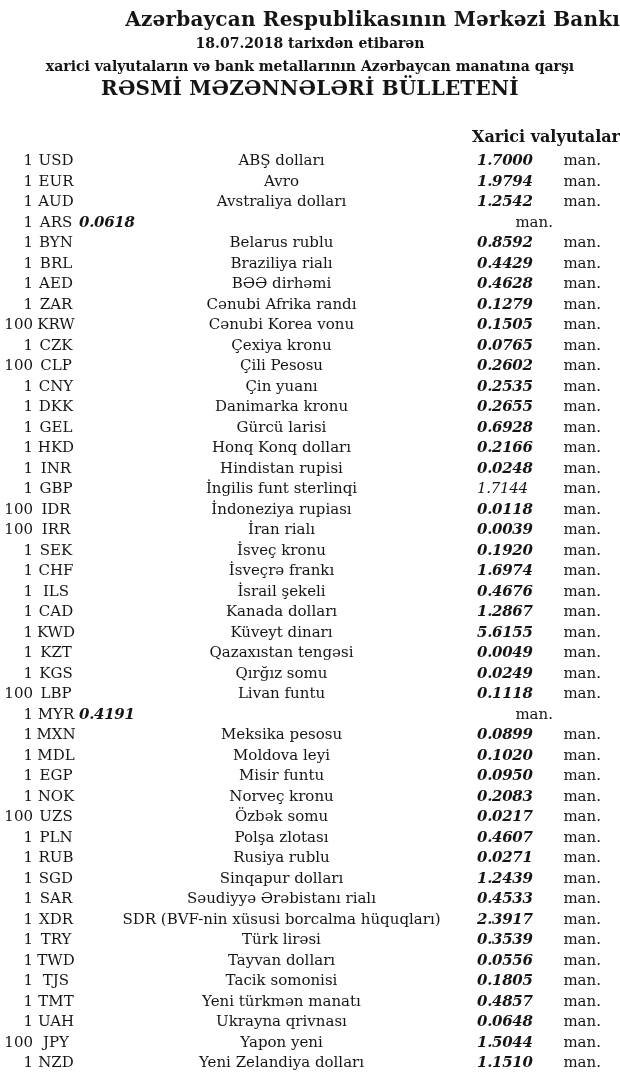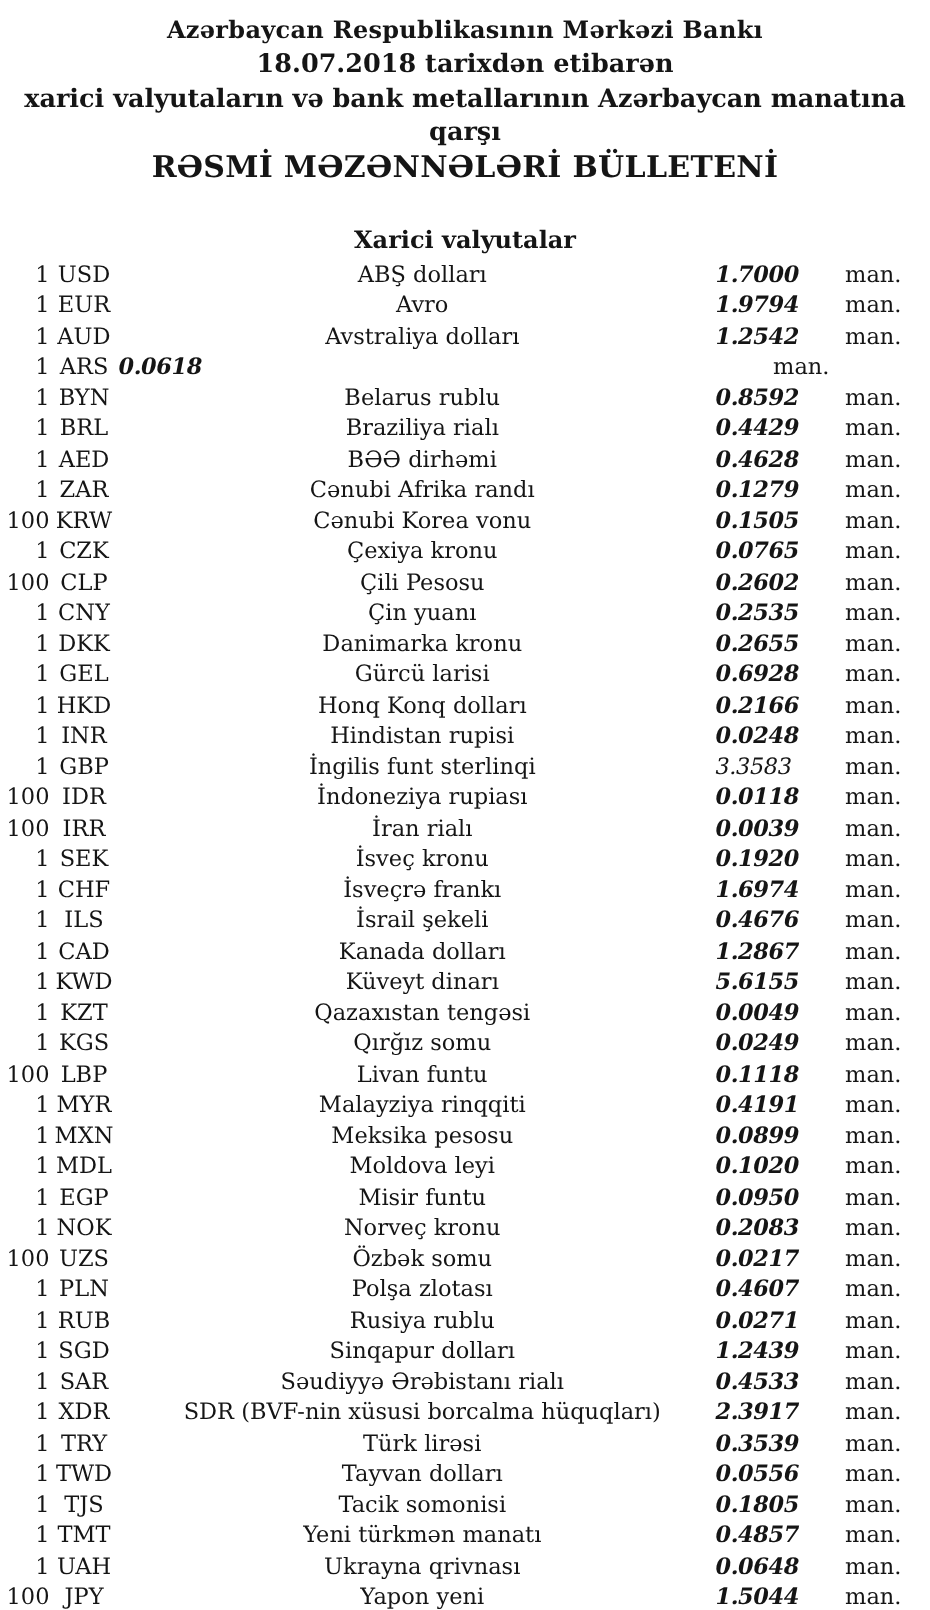--- a/index.html
+++ b/index.html
@@ -19,39 +19,40 @@
     width: 620px;
     height: 1073px;
     overflow: hidden;
     background: #ffffff;
   }
   .header {
     text-align: center;
     padding-top: 7px;
   }
   .title {
-    font-size: 16px;
+    font-size: 20px;
     font-weight: bold;
     line-height: 25px;
     letter-spacing: 0.2px;
+    text-align: right;
   }
   .hline {
-    font-size: 17px;
+    font-size: 14px;
     font-weight: bold;
     line-height: 22.5px;
   }
   .bulletin {
     font-size: 20px;
     font-weight: bold;
     line-height: 23px;
     letter-spacing: 0.2px;
   }
   .section-title {
     margin-top: 26px;
-    text-align: center;
+    text-align: right;
     font-size: 16px;
     font-weight: bold;
     line-height: 22px;
   }
   .table {
     margin-top: 2px;
   }
   .row {
     display: grid;
     grid-template-columns: 33px 46px 1fr 76px 48px;
@@ -196,21 +197,21 @@
     <span class="qty">1</span>
     <span class="code">INR</span>
     <span class="name">Hindistan rupisi</span>
     <span class="rate">0.0248</span>
     <span class="man">man.</span>
   </div>
       <div class="row">
     <span class="qty">1</span>
     <span class="code">GBP</span>
     <span class="name">İngilis funt sterlinqi</span>
-    <span class="rate regular">3.3583</span>
+    <span class="rate regular">1.7144</span>
     <span class="man">man.</span>
   </div>
       <div class="row">
     <span class="qty">100</span>
     <span class="code">IDR</span>
     <span class="name">İndoneziya rupiası</span>
     <span class="rate">0.0118</span>
     <span class="man">man.</span>
   </div>
       <div class="row">
@@ -272,21 +273,20 @@
       <div class="row">
     <span class="qty">100</span>
     <span class="code">LBP</span>
     <span class="name">Livan funtu</span>
     <span class="rate">0.1118</span>
     <span class="man">man.</span>
   </div>
       <div class="row">
     <span class="qty">1</span>
     <span class="code">MYR</span>
-    <span class="name">Malayziya rinqqiti</span>
     <span class="rate">0.4191</span>
     <span class="man">man.</span>
   </div>
       <div class="row">
     <span class="qty">1</span>
     <span class="code">MXN</span>
     <span class="name">Meksika pesosu</span>
     <span class="rate">0.0899</span>
     <span class="man">man.</span>
   </div>

